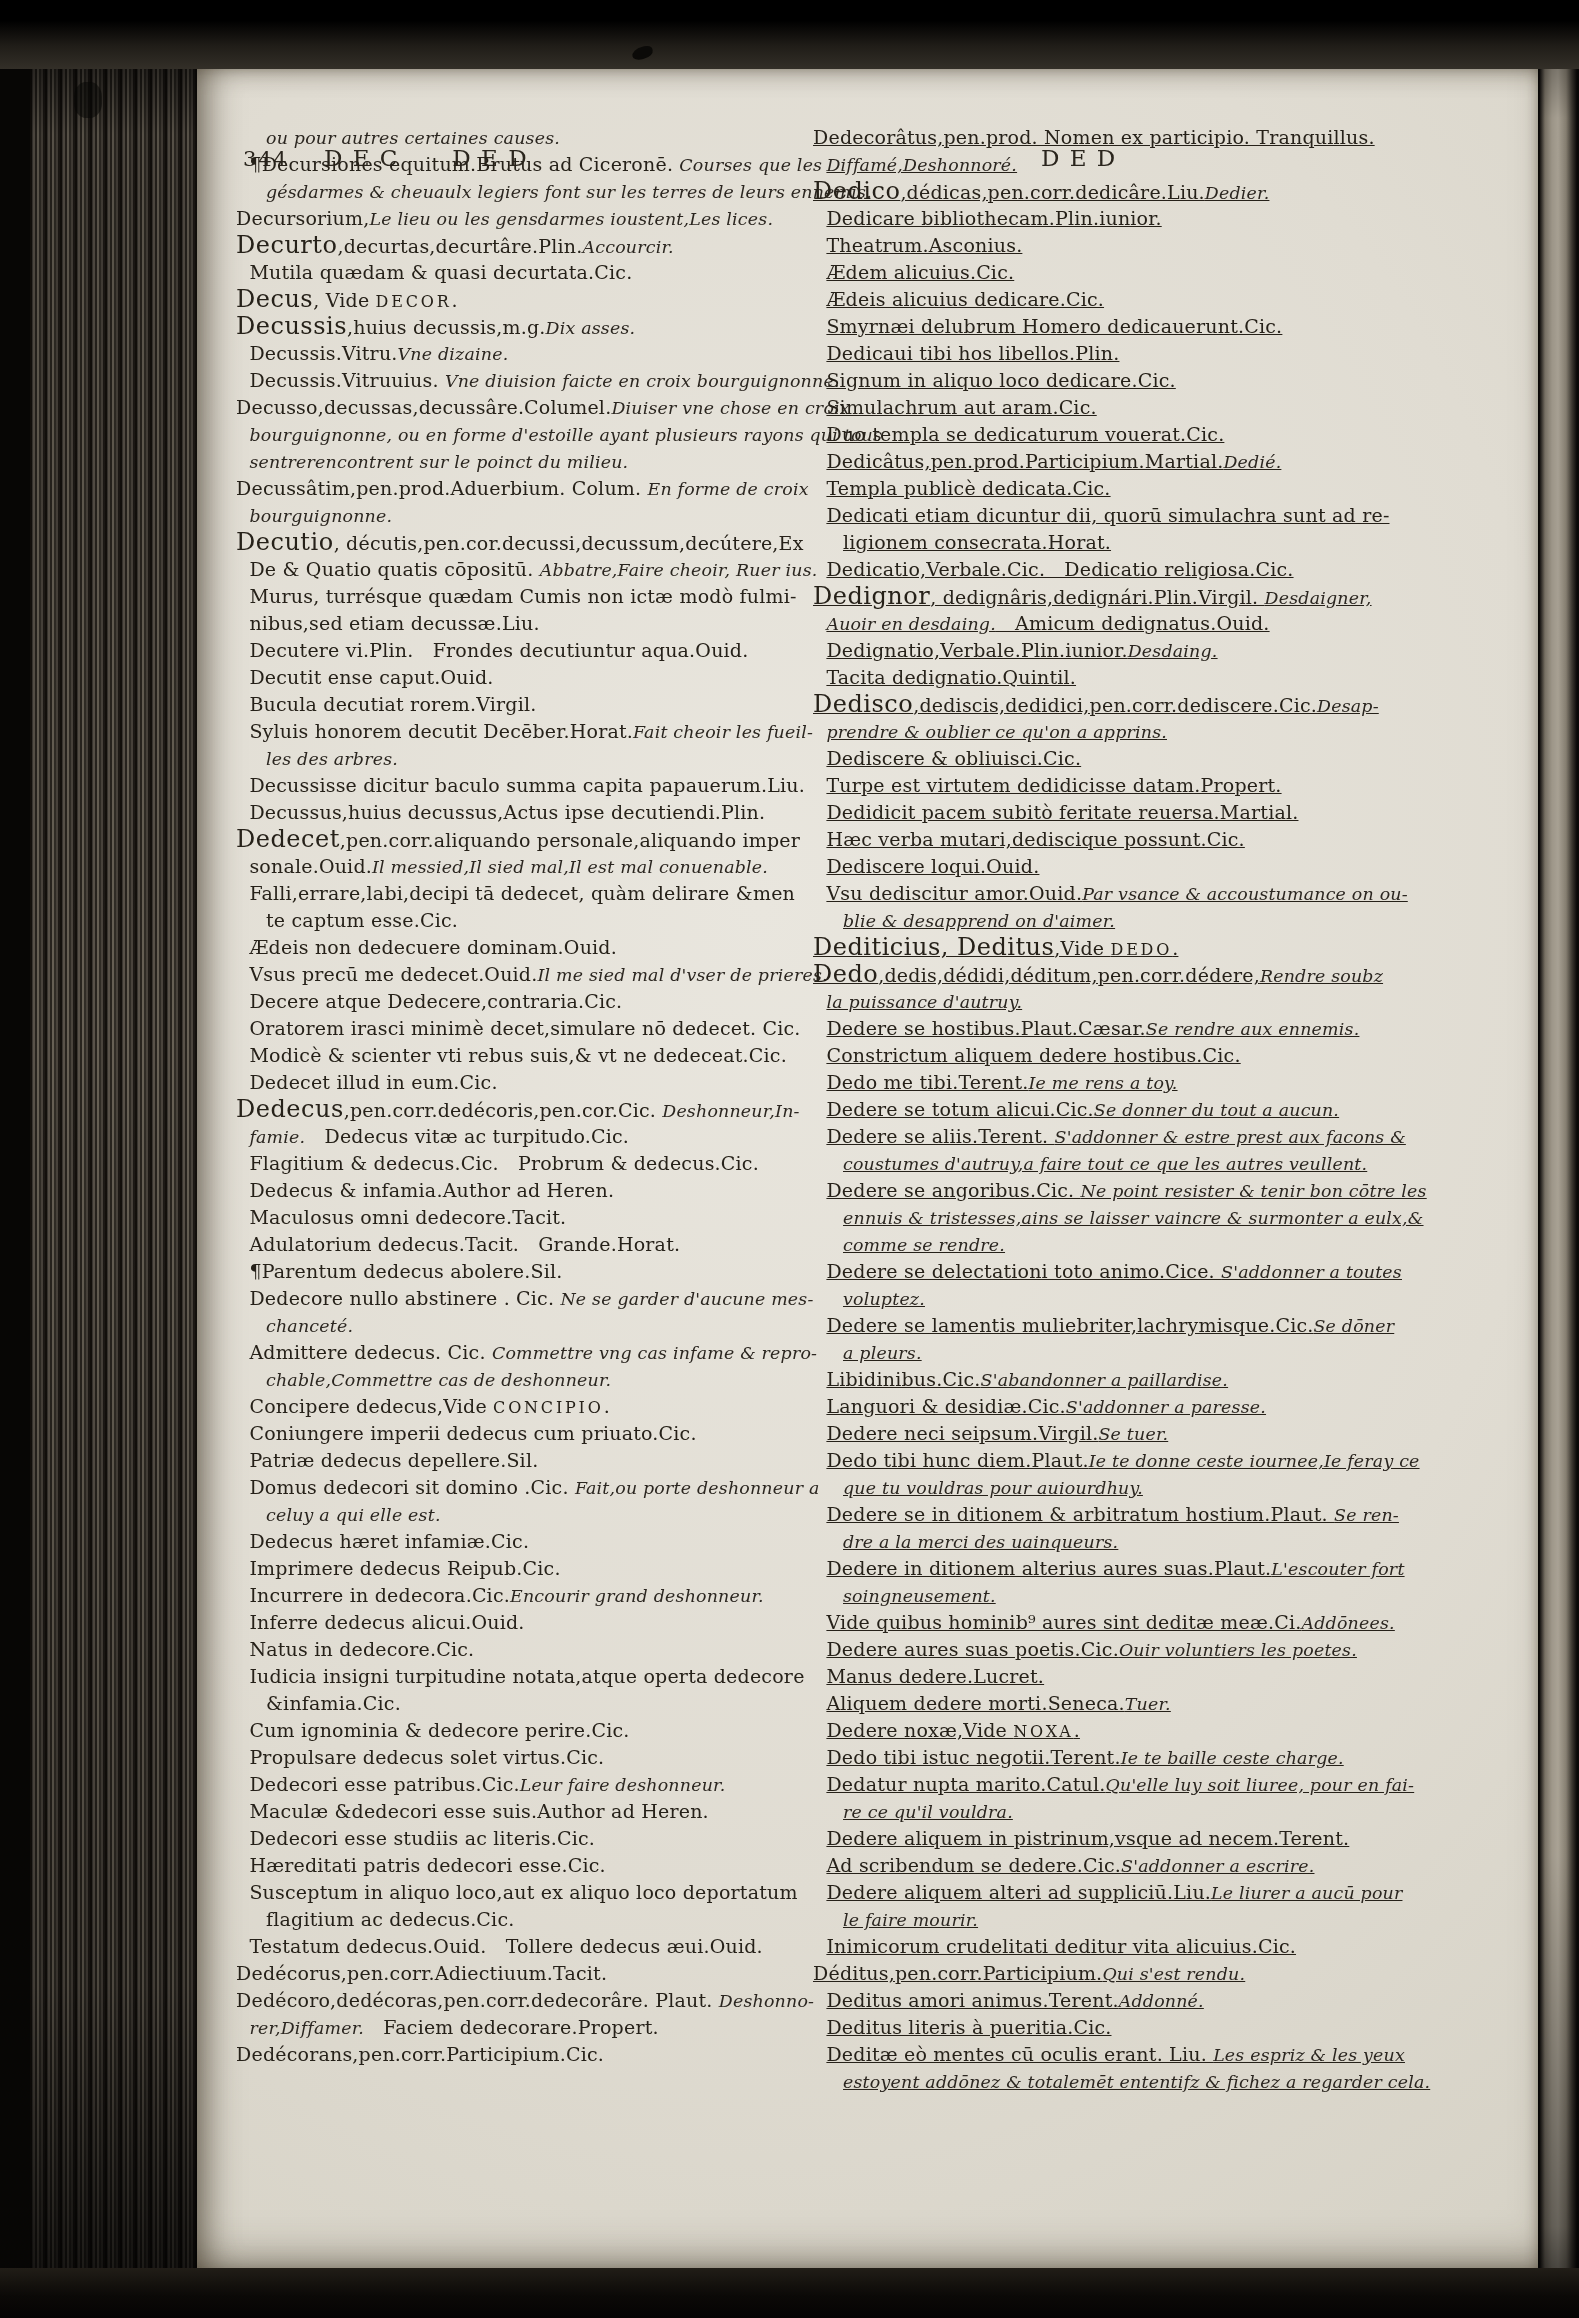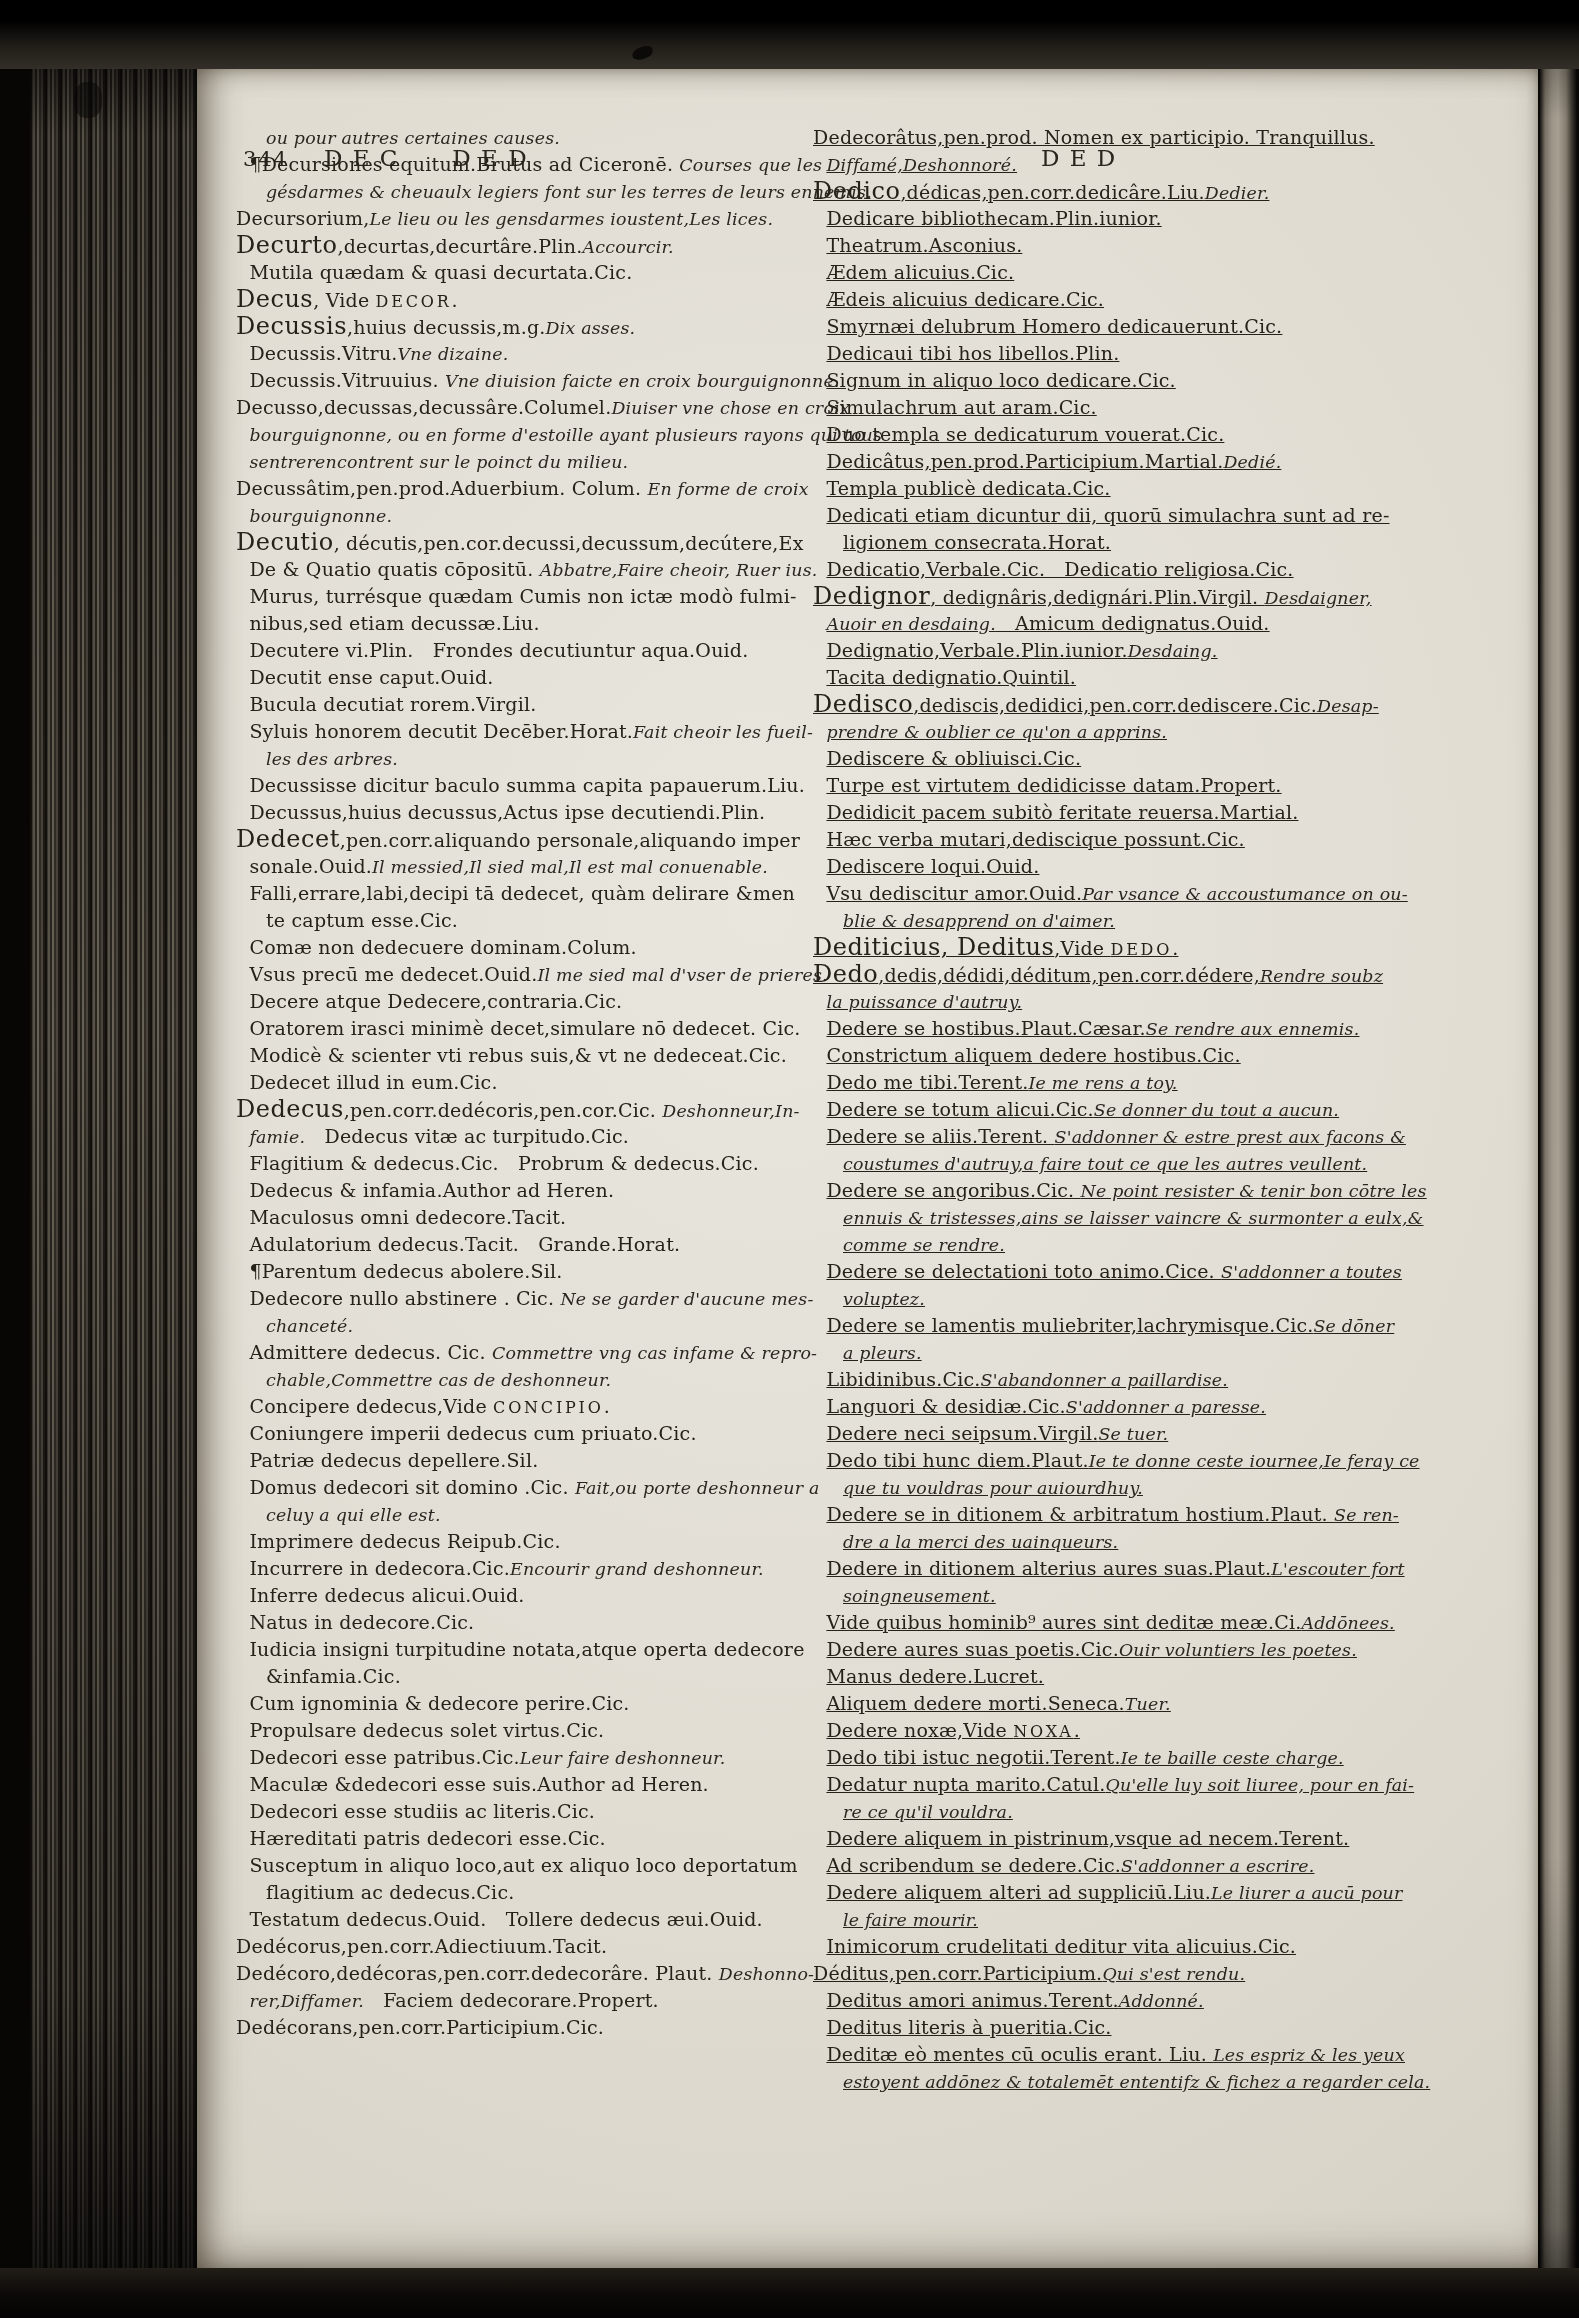--- a/index.html
+++ b/index.html
@@ -104,21 +104,21 @@
         <div class="line ind1"><span class="rm">Decutit ense caput.Ouid.</span></div>
         <div class="line ind1"><span class="rm">Bucula decutiat rorem.Virgil.</span></div>
         <div class="line ind1"><span class="rm">Syluis honorem decutit Decēber.Horat.</span><span class="em">Fait cheoir les fueil-</span></div>
         <div class="line ind2"><span class="em">les des arbres.</span></div>
         <div class="line ind1"><span class="rm">Decussisse dicitur baculo summa capita papauerum.Liu.</span></div>
         <div class="line ind1"><span class="rm">Decussus,huius decussus,Actus ipse decutiendi.Plin.</span></div>
         <div class="line ind0"><span class="hw">Dedecet</span><span class="rm">,pen.corr.aliquando personale,aliquando imper</span></div>
         <div class="line ind1"><span class="rm">sonale.Ouid.</span><span class="em">Il messied,Il sied mal,Il est mal conuenable.</span></div>
         <div class="line ind1"><span class="rm">Falli,errare,labi,decipi tā dedecet, quàm delirare &amp;men</span></div>
         <div class="line ind2"><span class="rm">te captum esse.Cic.</span></div>
-        <div class="line ind1"><span class="rm">Comæ non dedecuere dominam.Colum.</span></div>
+        <div class="line ind1"><span class="rm">Ædeis non dedecuere dominam.Ouid.</span></div>
         <div class="line ind1"><span class="rm">Vsus precū me dedecet.Ouid.</span><span class="em">Il me sied mal d'vser de prieres.</span></div>
         <div class="line ind1"><span class="rm">Decere atque Dedecere,contraria.Cic.</span></div>
         <div class="line ind1"><span class="rm">Oratorem irasci minimè decet,simulare nō dedecet. Cic.</span></div>
         <div class="line ind1"><span class="rm">Modicè &amp; scienter vti rebus suis,&amp; vt ne dedeceat.Cic.</span></div>
         <div class="line ind1"><span class="rm">Dedecet illud in eum.Cic.</span></div>
         <div class="line ind0"><span class="hw">Dedecus</span><span class="rm">,pen.corr.dedécoris,pen.cor.Cic. </span><span class="em">Deshonneur,In-</span></div>
         <div class="line ind1"><span class="em">famie.</span><span class="rm"> Dedecus vitæ ac turpitudo.Cic.</span></div>
         <div class="line ind1"><span class="rm">Flagitium &amp; dedecus.Cic. Probrum &amp; dedecus.Cic.</span></div>
         <div class="line ind1"><span class="rm">Dedecus &amp; infamia.Author ad Heren.</span></div>
         <div class="line ind1"><span class="rm">Maculosus omni dedecore.Tacit.</span></div>
@@ -126,20 +126,21 @@
         <div class="line ind1"><span class="rm">¶Parentum dedecus abolere.Sil.</span></div>
         <div class="line ind1"><span class="rm">Dedecore nullo abstinere . Cic. </span><span class="em">Ne se garder d'aucune mes-</span></div>
         <div class="line ind2"><span class="em">chanceté.</span></div>
         <div class="line ind1"><span class="rm">Admittere dedecus. Cic. </span><span class="em">Commettre vng cas infame &amp; repro-</span></div>
         <div class="line ind2"><span class="em">chable,Commettre cas de deshonneur.</span></div>
         <div class="line ind1"><span class="rm">Concipere dedecus,Vide </span><span class="sc">concipio</span><span class="rm">.</span></div>
         <div class="line ind1"><span class="rm">Coniungere imperii dedecus cum priuato.Cic.</span></div>
         <div class="line ind1"><span class="rm">Patriæ dedecus depellere.Sil.</span></div>
         <div class="line ind1"><span class="rm">Domus dedecori sit domino .Cic. </span><span class="em">Fait,ou porte deshonneur a</span></div>
         <div class="line ind2"><span class="em">celuy a qui elle est.</span></div>
+        <div class="line ind1"><span class="rm">Dedecus hæret infamiæ.Cic.</span></div>
         <div class="line ind1"><span class="rm">Imprimere dedecus Reipub.Cic.</span></div>
         <div class="line ind1"><span class="rm">Incurrere in dedecora.Cic.</span><span class="em">Encourir grand deshonneur.</span></div>
         <div class="line ind1"><span class="rm">Inferre dedecus alicui.Ouid.</span></div>
         <div class="line ind1"><span class="rm">Natus in dedecore.Cic.</span></div>
         <div class="line ind1"><span class="rm">Iudicia insigni turpitudine notata,atque operta dedecore</span></div>
         <div class="line ind2"><span class="rm">&amp;infamia.Cic.</span></div>
         <div class="line ind1"><span class="rm">Cum ignominia &amp; dedecore perire.Cic.</span></div>
         <div class="line ind1"><span class="rm">Propulsare dedecus solet virtus.Cic.</span></div>
         <div class="line ind1"><span class="rm">Dedecori esse patribus.Cic.</span><span class="em">Leur faire deshonneur.</span></div>
         <div class="line ind1"><span class="rm">Maculæ &amp;dedecori esse suis.Author ad Heren.</span></div>

